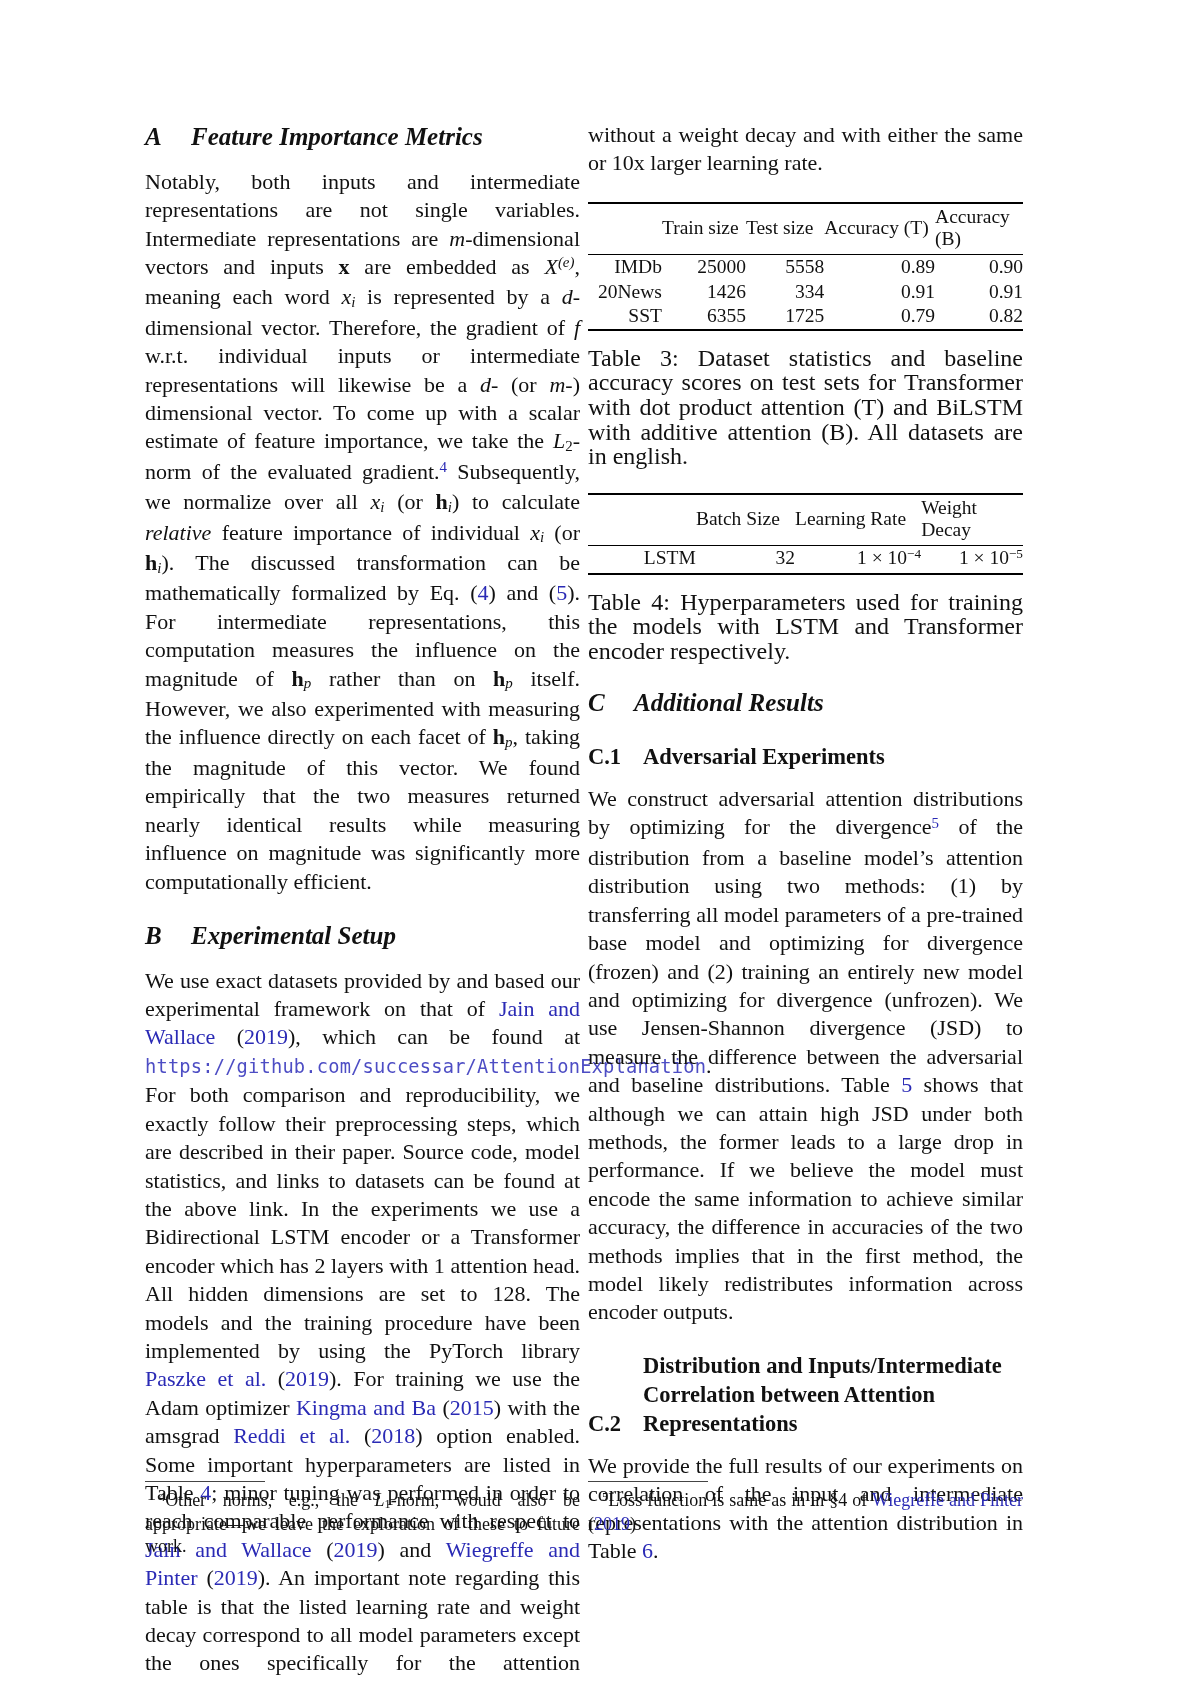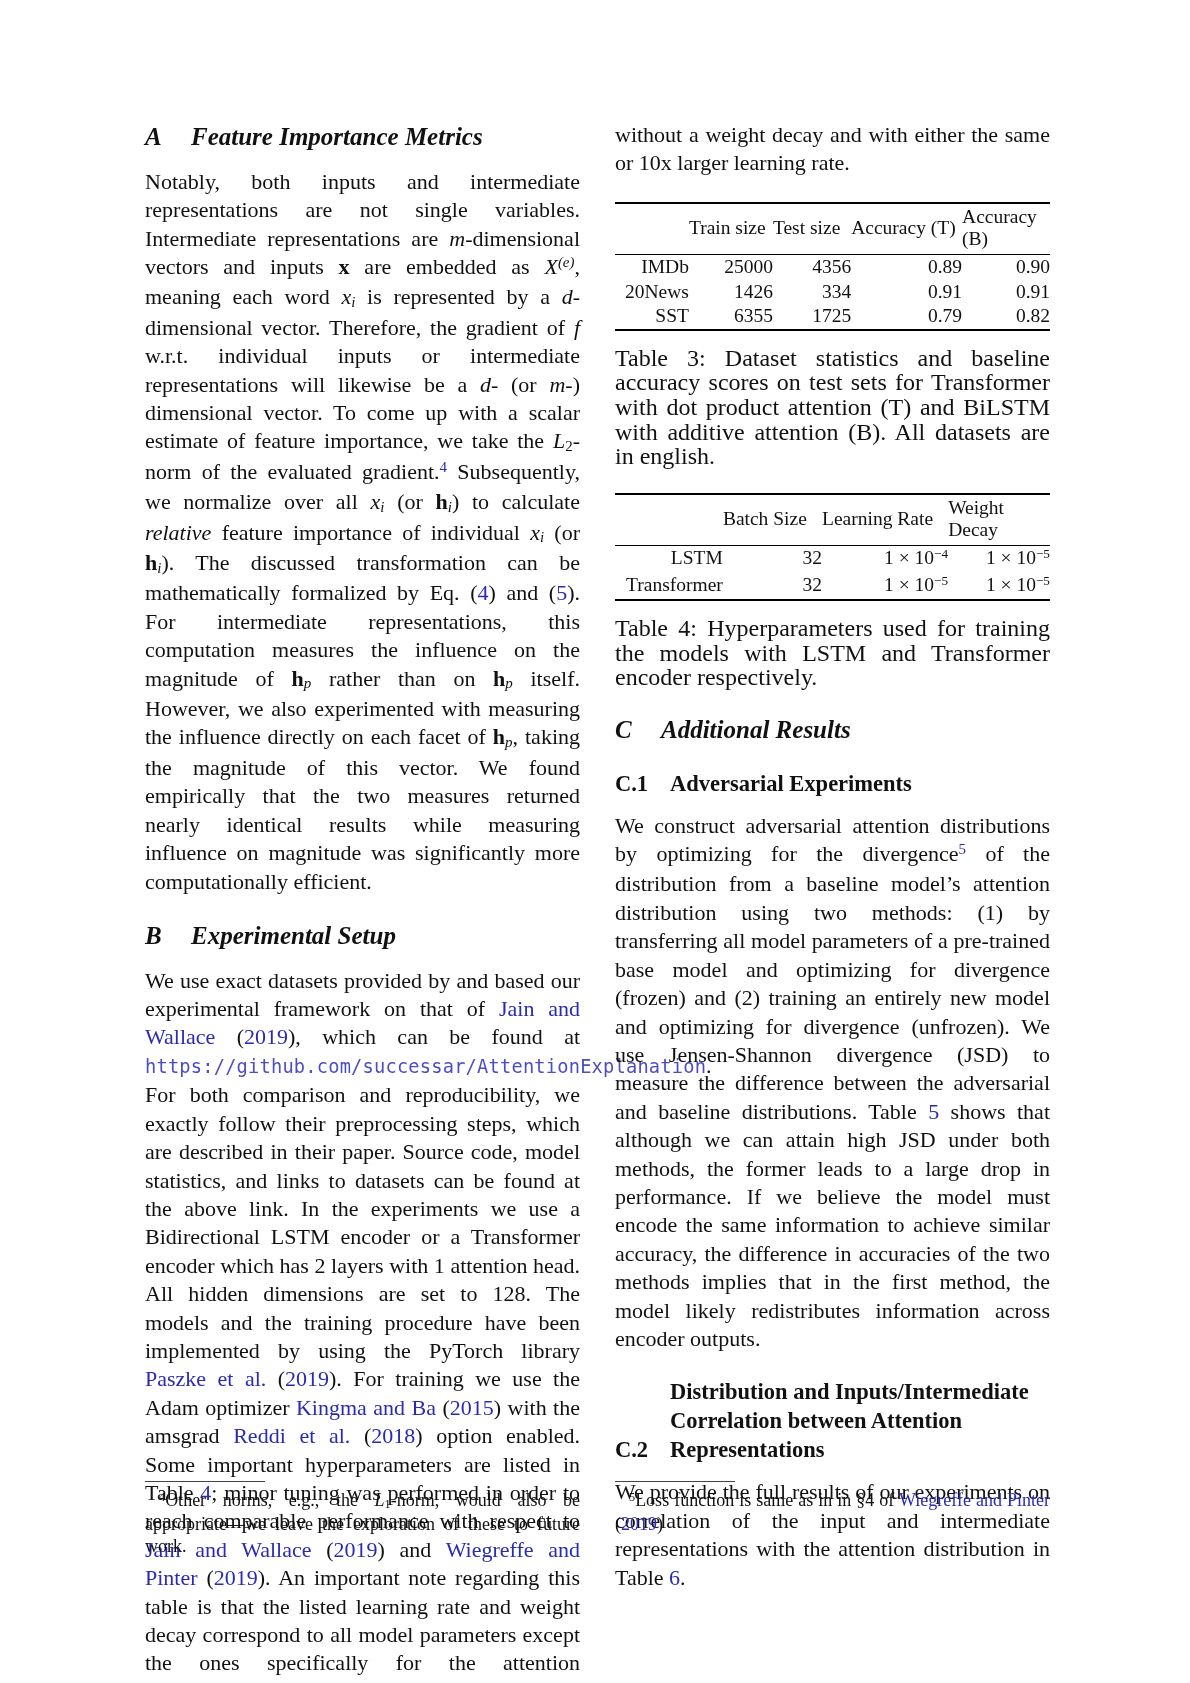--- a/index.html
+++ b/index.html
@@ -1,20 +1,20 @@
 <!DOCTYPE html>
 <html lang="en" style="--cite-color: #2a2ab5; --url-color: #4d4dc4;"><head>
 <meta charset="utf-8">
 <style>
   html,body{margin:0;padding:0;background:#e8e8e8;}
   .page{position:relative;width:1190px;height:1683px;background:#ffffff;margin:0 auto;
         font-family:"Liberation Serif","DejaVu Serif",serif;color:#111;overflow:hidden;}
   .col{position:absolute;top:121px;width:435px;height:1460px;}
   .col-left{left:145px;}
-  .col-right{left:615px;}
+  .col-right{left:588px;}
 
   .body-par{font-size:22px;line-height:28.4px;text-align:justify;margin:0 0 10px 0;
             hyphens:auto;-webkit-hyphens:auto;}
   .sec-head{font-size:25px;font-weight:bold;margin:26px 0 16px 0;line-height:1.15;font-style:italic;}
   .sec-head:first-child{margin-top:2px;}
   .sec-num{display:inline-block;min-width:46px;}
   .subsec-head{font-size:22.5px;font-weight:bold;margin:24px 0 14px 0;line-height:29px;}
   .subsec-head .sec-num{min-width:55px;}
   .subsec-multi{display:flex;align-items:flex-end;}
   .subsec-multi .sec-num{flex:0 0 55px;}
@@ -75,21 +75,21 @@
             <th>Train size</th>
             <th>Test size</th>
             <th>Accuracy (T)</th>
             <th>Accuracy (B)</th>
           </tr>
         </thead>
       <tbody>
           <tr>
             <td><span>IMDb</span></td>
             <td><span>25000</span></td>
-            <td><span>4356</span></td>
+            <td><span>5558</span></td>
             <td><span>0.89</span></td>
             <td><span>0.90</span></td>
           </tr>
           <tr>
             <td><span>20News</span></td>
             <td><span>1426</span></td>
             <td><span>334</span></td>
             <td><span>0.91</span></td>
             <td><span>0.91</span></td>
           </tr>
@@ -119,26 +119,20 @@
             <th>Weight Decay</th>
           </tr>
         </thead>
       <tbody>
           <tr>
             <td><span>LSTM</span></td>
             <td><span>32</span></td>
             <td><span>1 × 10</span><span class="s-sup">−4</span></td>
             <td><span>1 × 10</span><span class="s-sup">−5</span></td>
           </tr>
-          <tr>
-            <td><span>Transformer</span></td>
-            <td><span>32</span></td>
-            <td><span>1 × 10</span><span class="s-sup">−5</span></td>
-            <td><span>1 × 10</span><span class="s-sup">−5</span></td>
-          </tr>
         </tbody>
     </table>
     <p class="caption"><span>Table 4: Hyperparameters used for training the models with LSTM and Transformer encoder respectively.</span></p>
 
     <h2 class="sec-head"><span class="sec-num">C</span><span>Additional Results</span></h2>
 
     <h3 class="subsec-head"><span class="sec-num">C.1</span><span>Adversarial Experiments</span></h3>
     <p class="body-par"><span>We construct adversarial attention distributions by optimizing for the divergence</span><span class="s-sup s-link">5</span><span> of the distribution from a baseline model’s attention distribution using two methods:  (1) by transferring all model parameters of a pre-trained base model and optimizing for divergence (frozen) and (2) training an entirely new model and optimizing for divergence (unfrozen).  We use Jensen-Shannon divergence (JSD) to measure the difference between the adversarial and baseline distributions. Table </span><span class="s-link">5</span><span> shows that although we can attain high JSD under both methods, the former leads to a large drop in performance.  If we believe the model must encode the same information to achieve similar accuracy, the difference in accuracies of the two methods implies that in the first method, the model likely redistributes information across encoder outputs.</span></p>
 
     <h3 class="subsec-head subsec-multi">

